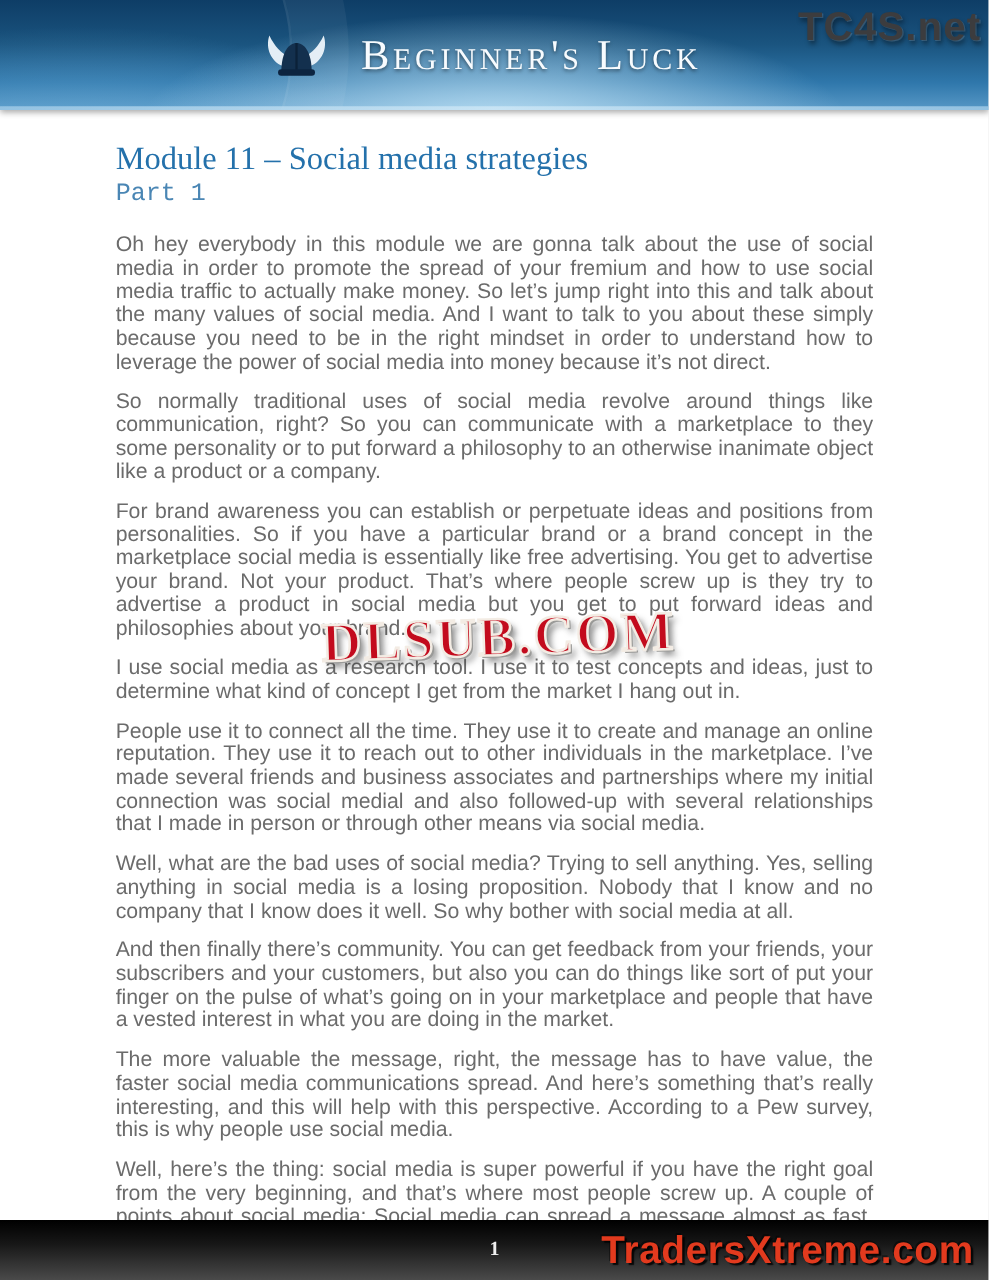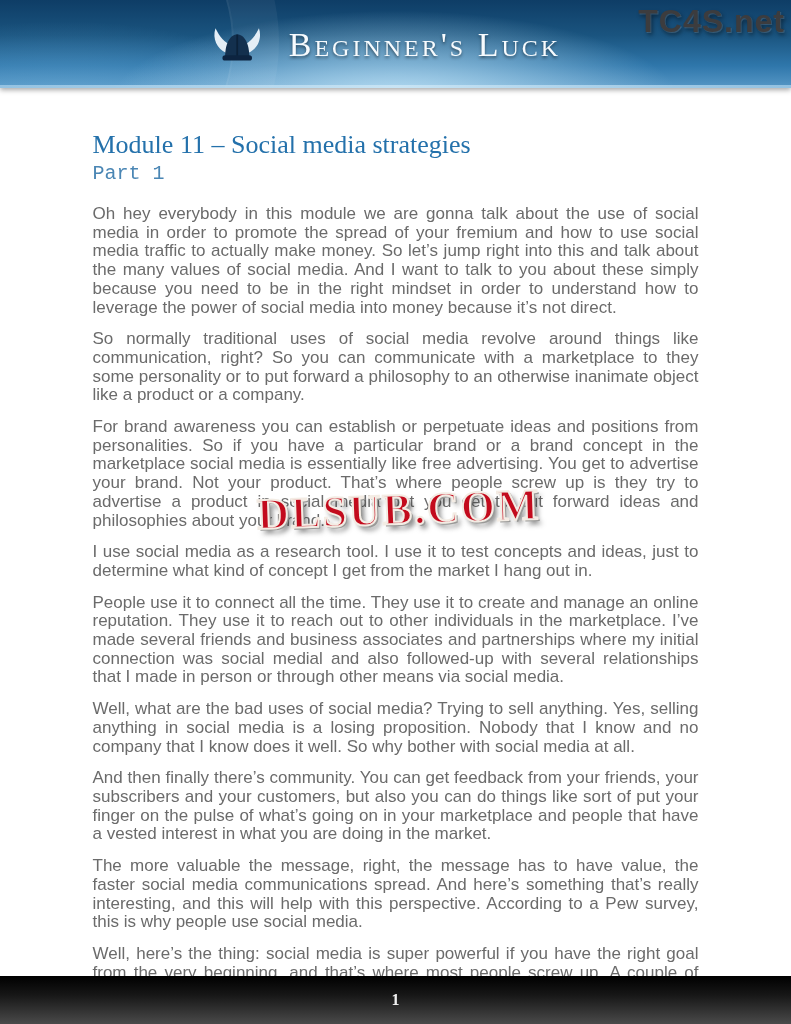--- a/index.html
+++ b/index.html
@@ -38,21 +38,21 @@
     text-shadow:0 2px 3px rgba(0,0,0,0.45);
   }
   .corner-watermark {
     position:absolute; top:3px; right:6px; z-index:3;
     font-family:Liberation Sans, sans-serif; font-weight:bold; font-size:32px;
     color:#3c3c3e; letter-spacing:1px;
     text-shadow:1px 1px 0 rgba(255,255,255,0.15), 2px 3px 4px rgba(0,0,0,0.45);
   }
 
   
-  .content { width:606px; margin:0 auto; padding-top:42px; }
+  .content { width:606px; margin:0 auto; padding-top:24px; }
   .title {
     font-family:"Liberation Serif", serif; font-weight:normal;
     font-size:26px; color:#2471ab; margin-bottom:2px;
   }
   .subtitle {
     font-family:Liberation Mono, monospace; font-weight:normal;
     font-size:20px; color:#4a86b4; margin-bottom:20px;
   }
   .para {
     font-size:17px; line-height:18.7px; color:#6b6b6b;
@@ -117,15 +117,16 @@
     <p class="para">Well, what are the bad uses of social media? Trying to sell anything. Yes, selling anything in social media is a losing proposition. Nobody that I know and no company that I know does it well. So why bother with social media at all.</p>
     <p class="para">And then finally there’s community. You can get feedback from your friends, your subscribers and your customers, but also you can do things like sort of put your finger on the pulse of what’s going on in your marketplace and people that have a vested interest in what you are doing in the market.</p>
     <p class="para">The more valuable the message, right, the message has to have value, the faster social media communications spread. And here’s something that’s really interesting, and this will help with this perspective. According to a Pew survey, this is why people use social media.</p>
     <p class="para">Well, here’s the thing: social media is super powerful if you have the right goal from the very beginning, and that’s where most people screw up. A couple of points about social media: Social media can spread a message almost as fast, and sometimes even faster, than prime time television.</p>
   </main>
 
   <div class="center-watermark">DLSUB.COM</div>
 
   <footer class="footer">
     <div class="page-number">1</div>
+    <div class="site-watermark">TradersXtreme.com</div>
   </footer>
 
 </div>
 
 </body></html>

